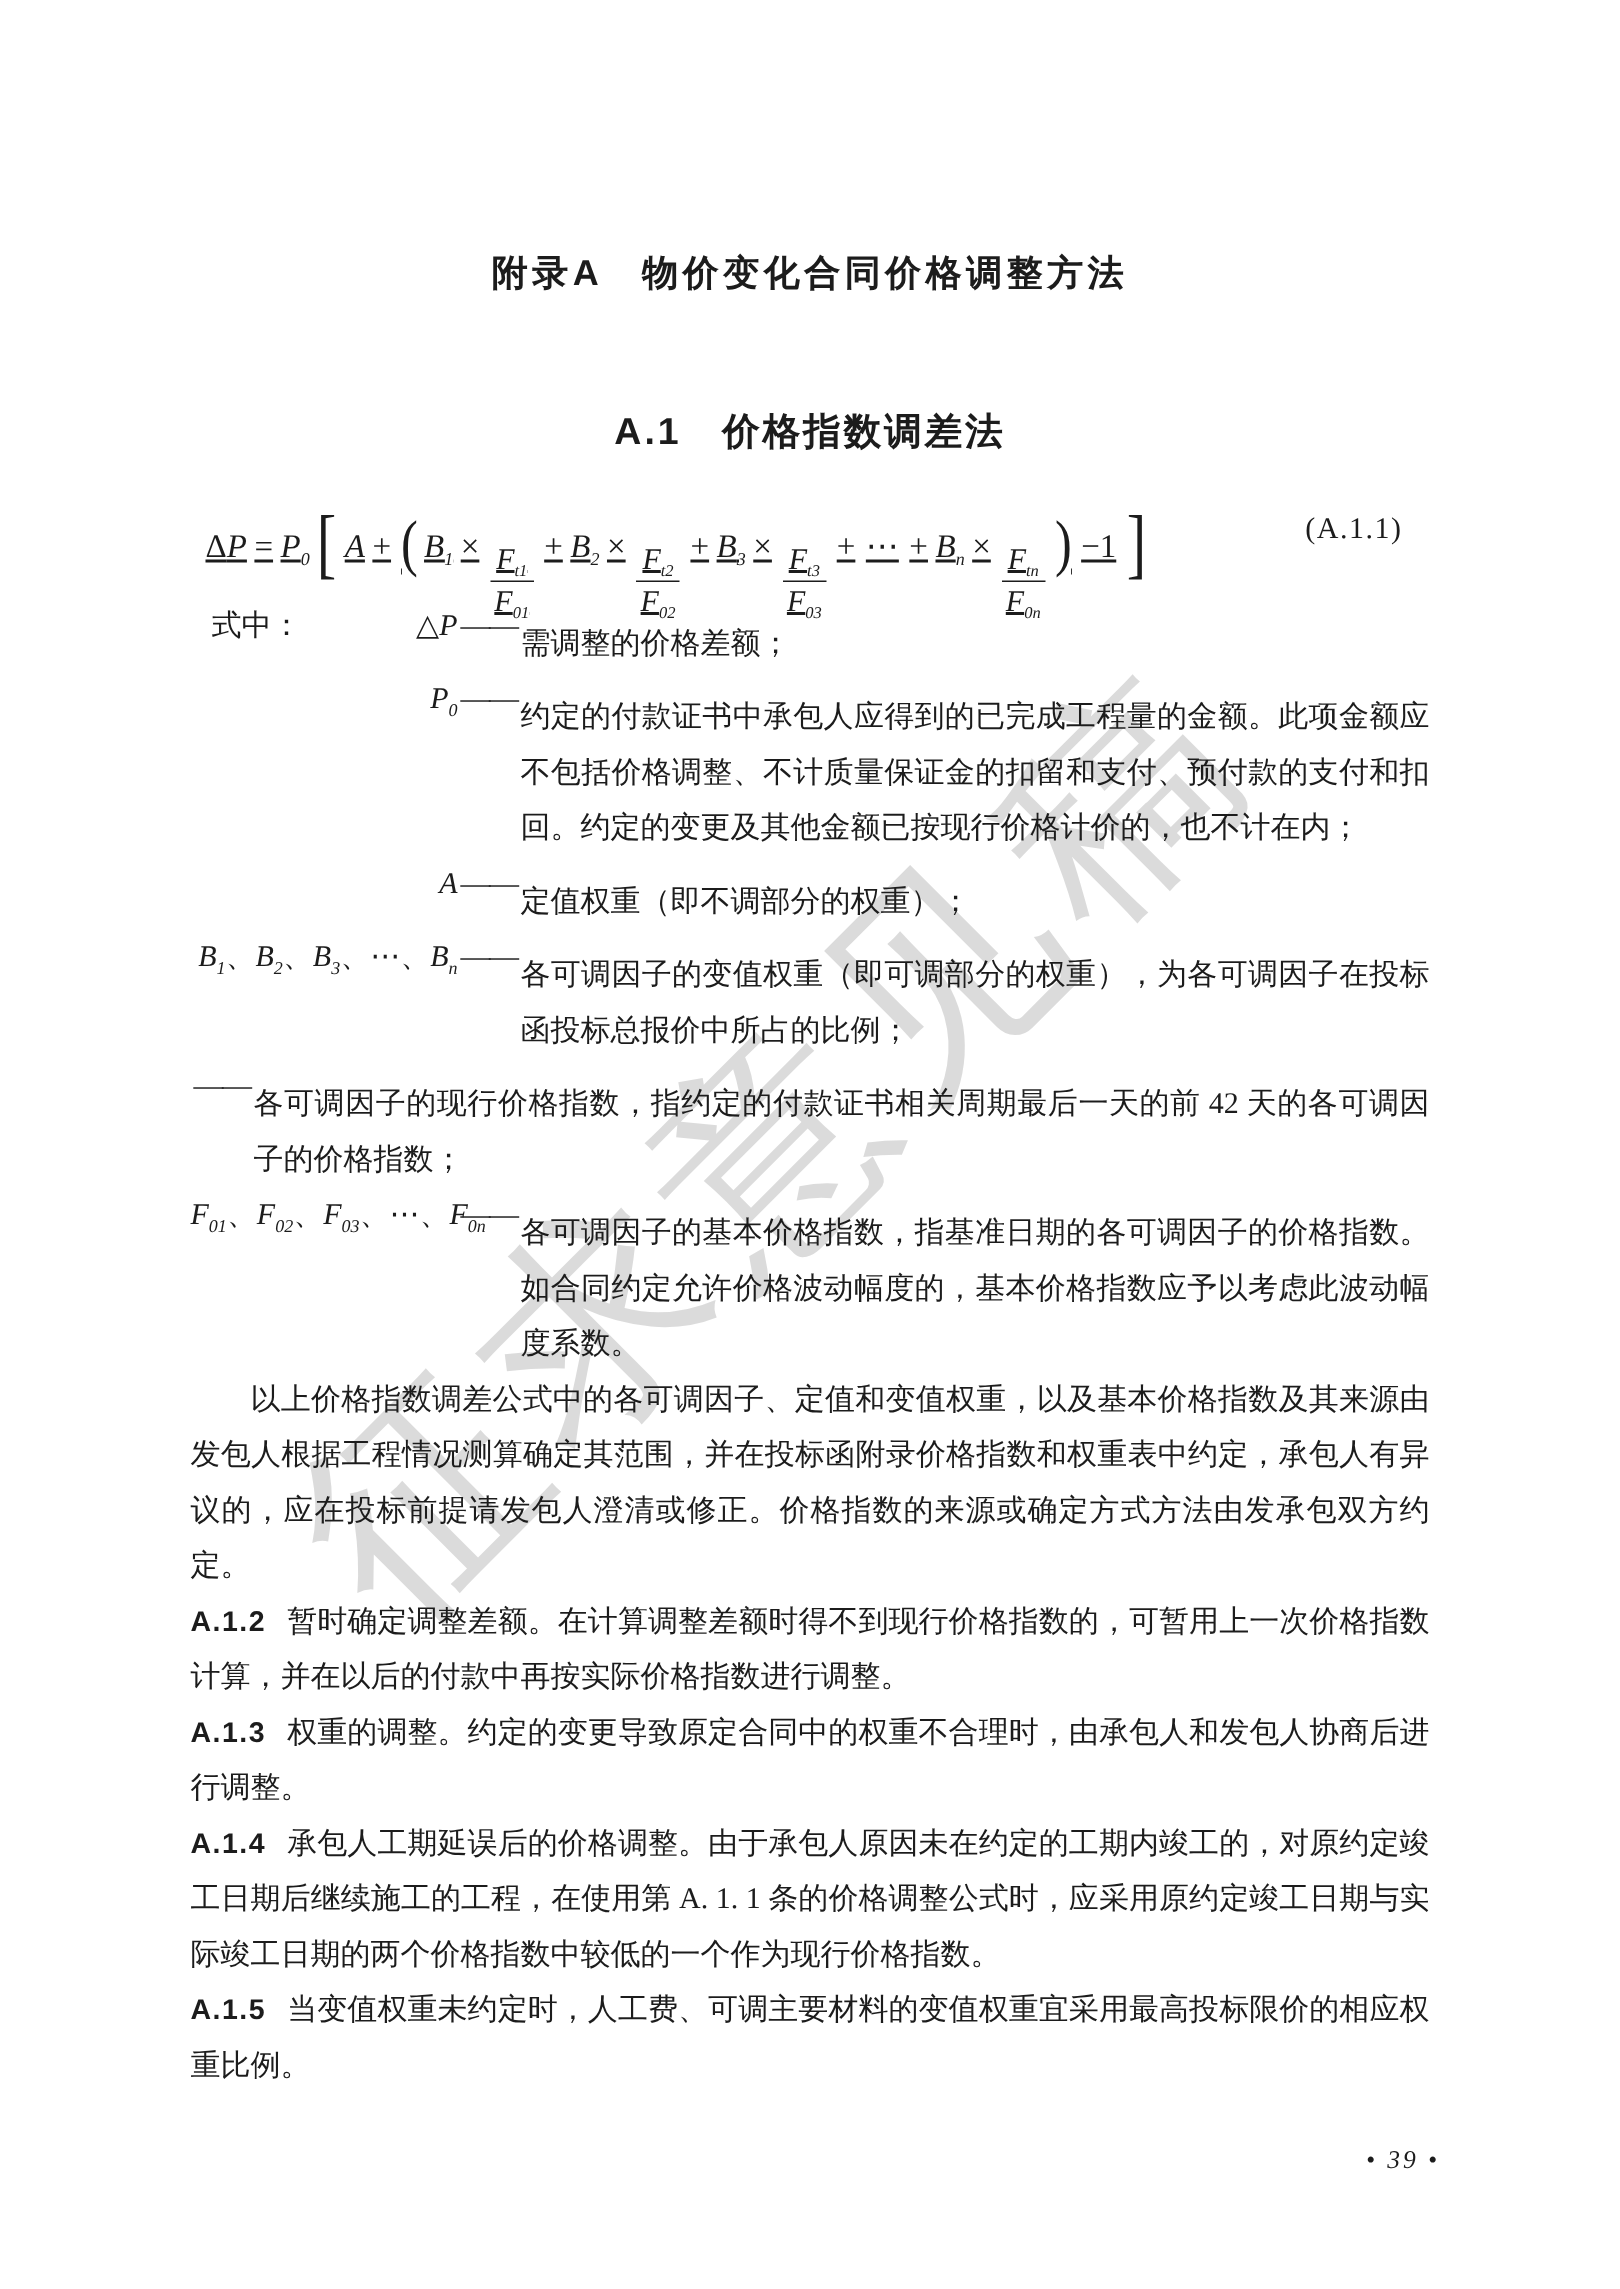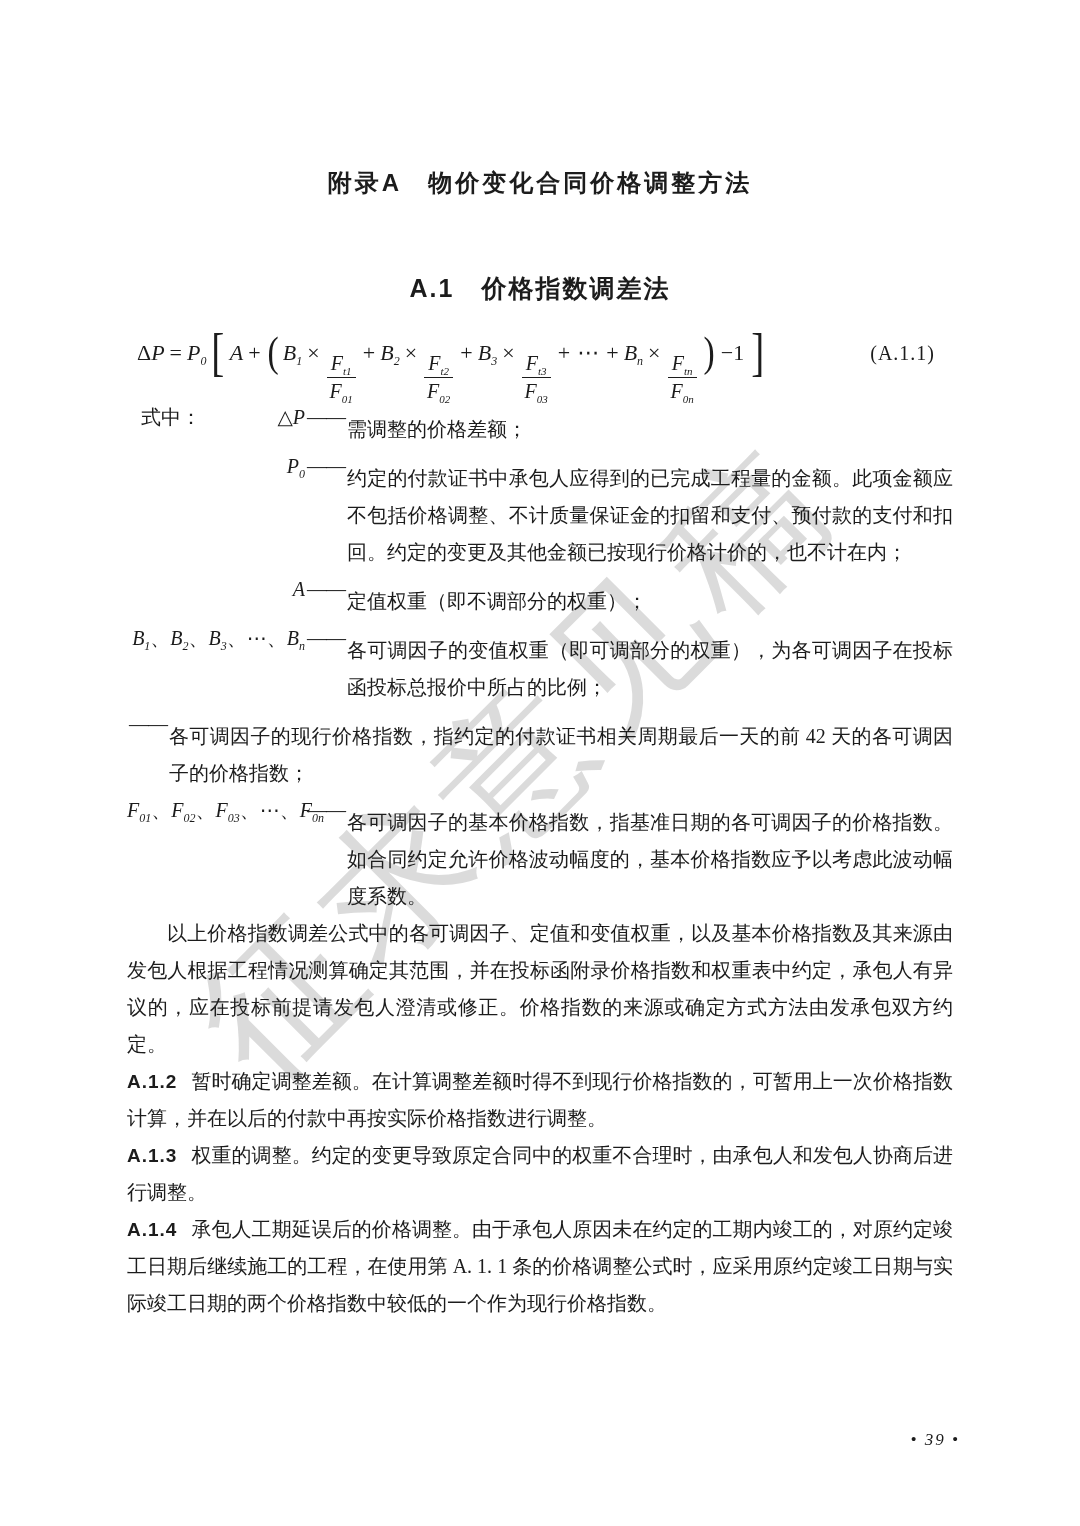--- a/index.html
+++ b/index.html
@@ -62,21 +62,22 @@
     font-size:19px;
     margin-right:14px;
     letter-spacing:1px;
   }
   
   .formula-block{
     position:relative;
     margin:10px 0 6px 0;
     height:80px;
     display:flex;
-    align-items:center;
+    align-items:flex-start;
+    text-decoration:underline;
   }
   .formula{
     display:flex;
     align-items:center;
     gap:3px;
     font-size:22px;
     margin-left:10px;
     white-space:nowrap;
   }
   .it{font-style:italic;}
@@ -223,17 +224,18 @@
           </div>
         </div>
     </div>
 
     <p class="para indent">以上价格指数调差公式中的各可调因子、定值和变值权重，以及基本价格指数及其来源由发包人根据工程情况测算确定其范围，并在投标函附录价格指数和权重表中约定，承包人有异议的，应在投标前提请发包人澄清或修正。价格指数的来源或确定方式方法由发承包双方约定。</p>
 
     <div>
         <p class="para"><span class="clabel">A.1.2</span><span>暂时确定调整差额。在计算调整差额时得不到现行价格指数的，可暂用上一次价格指数计算，并在以后的付款中再按实际价格指数进行调整。</span></p>
         <p class="para"><span class="clabel">A.1.3</span><span>权重的调整。约定的变更导致原定合同中的权重不合理时，由承包人和发包人协商后进行调整。</span></p>
         <p class="para"><span class="clabel">A.1.4</span><span>承包人工期延误后的价格调整。由于承包人原因未在约定的工期内竣工的，对原约定竣工日期后继续施工的工程，在使用第 A. 1. 1 条的价格调整公式时，应采用原约定竣工日期与实际竣工日期的两个价格指数中较低的一个作为现行价格指数。</span></p>
+        <p class="para"><span class="clabel">A.1.5</span><span>当变值权重未约定时，人工费、可调主要材料的变值权重宜采用最高投标限价的相应权重比例。</span></p>
       </div>
   </div>
 
   <div class="page-number">• 39 •</div>
 </div>
 
 </body></html>

